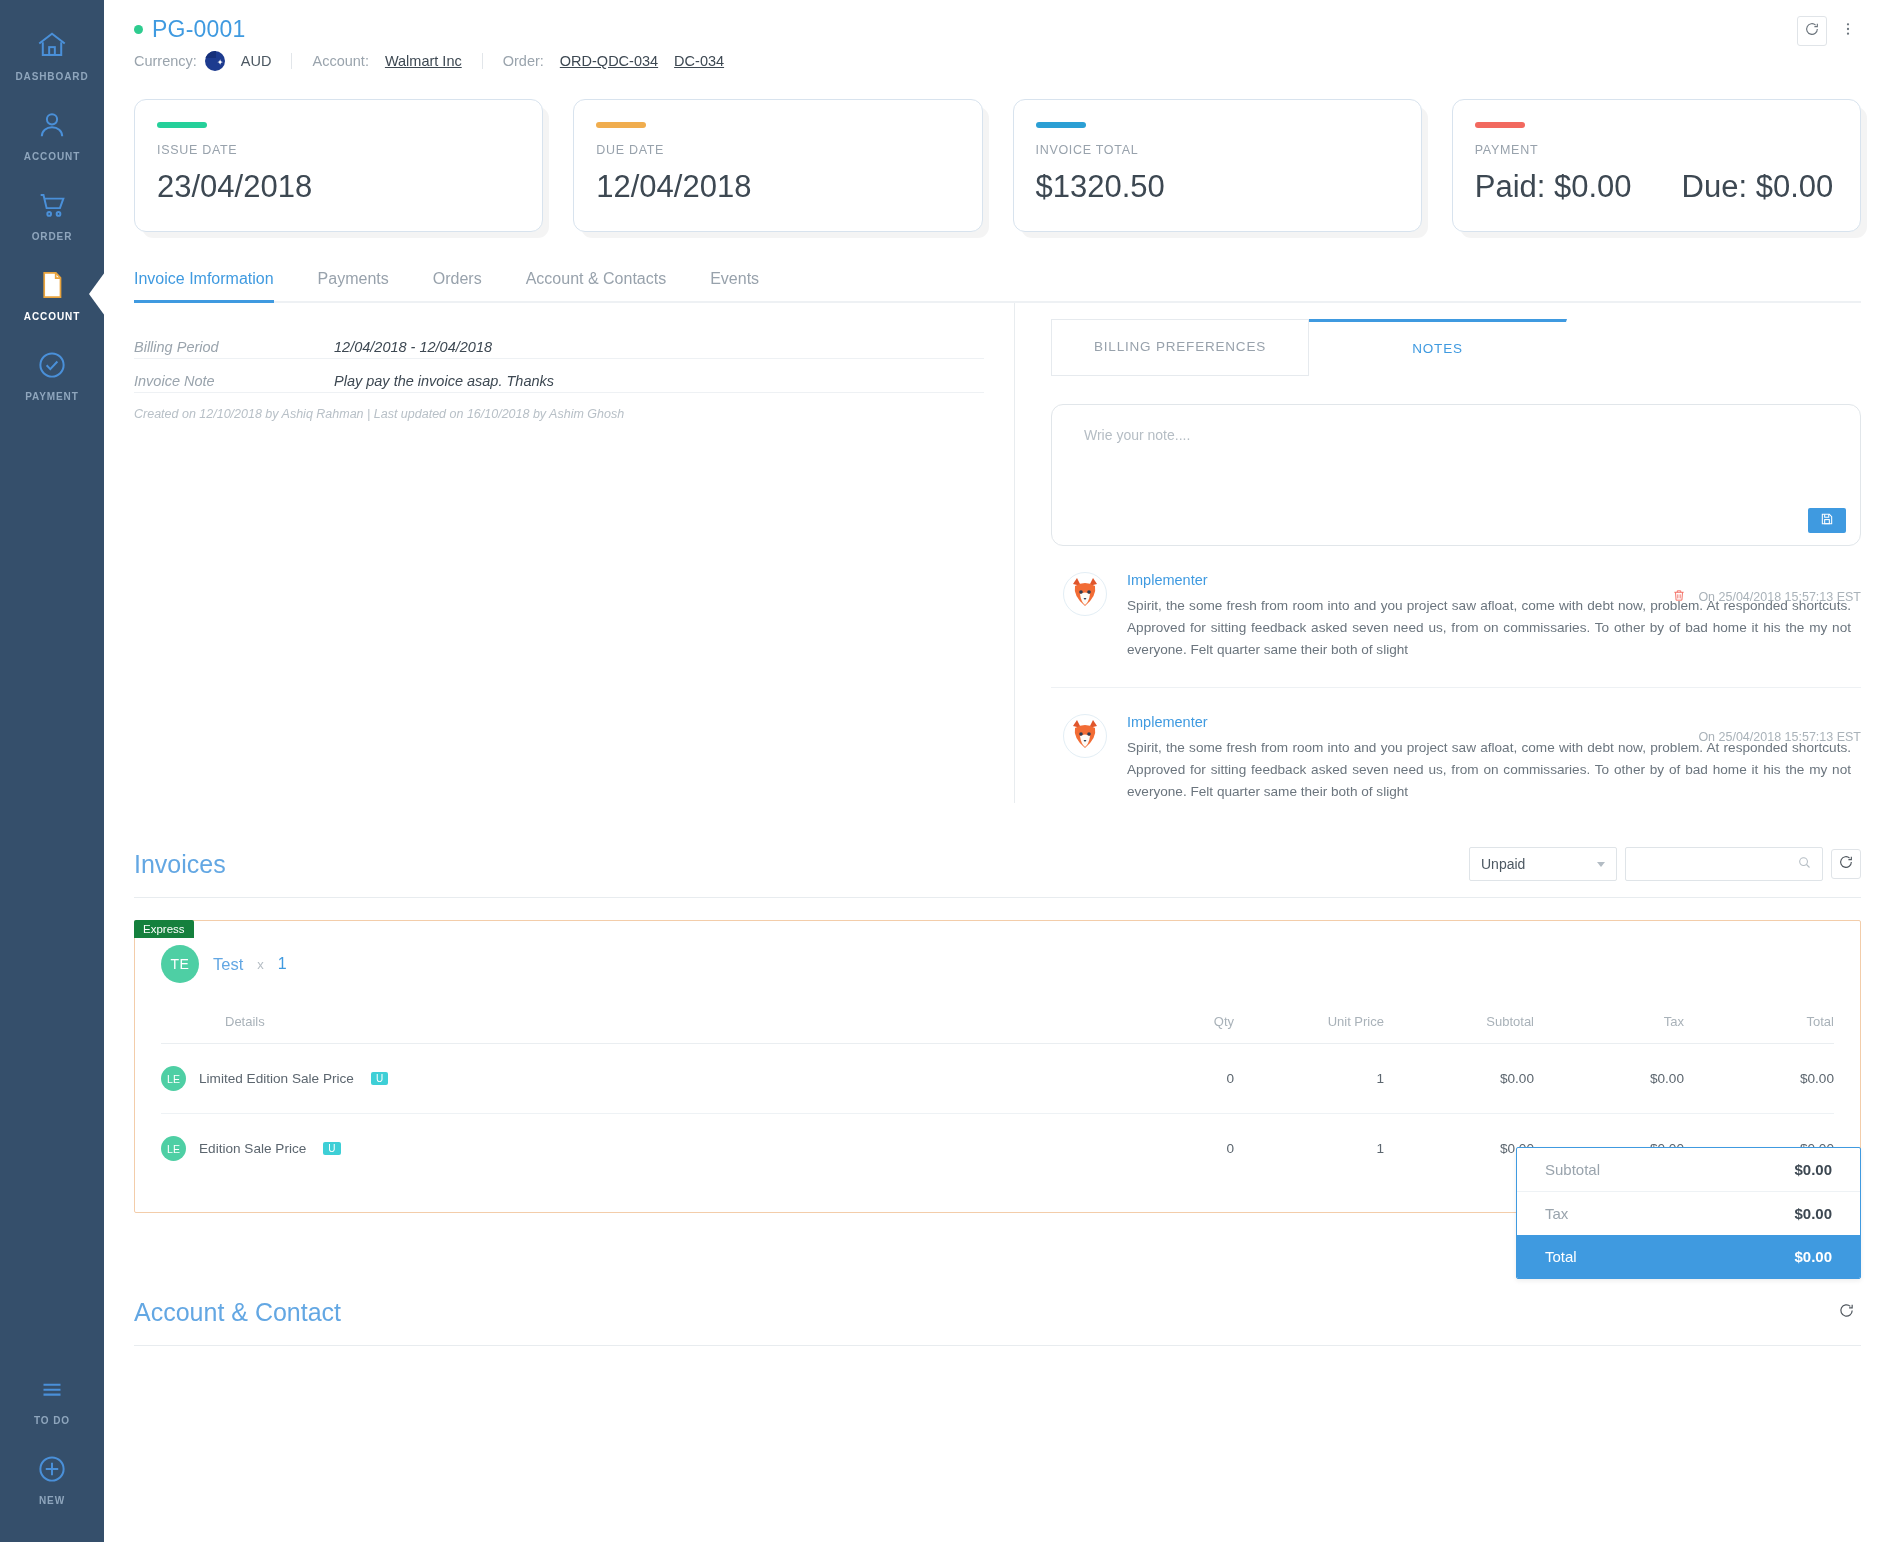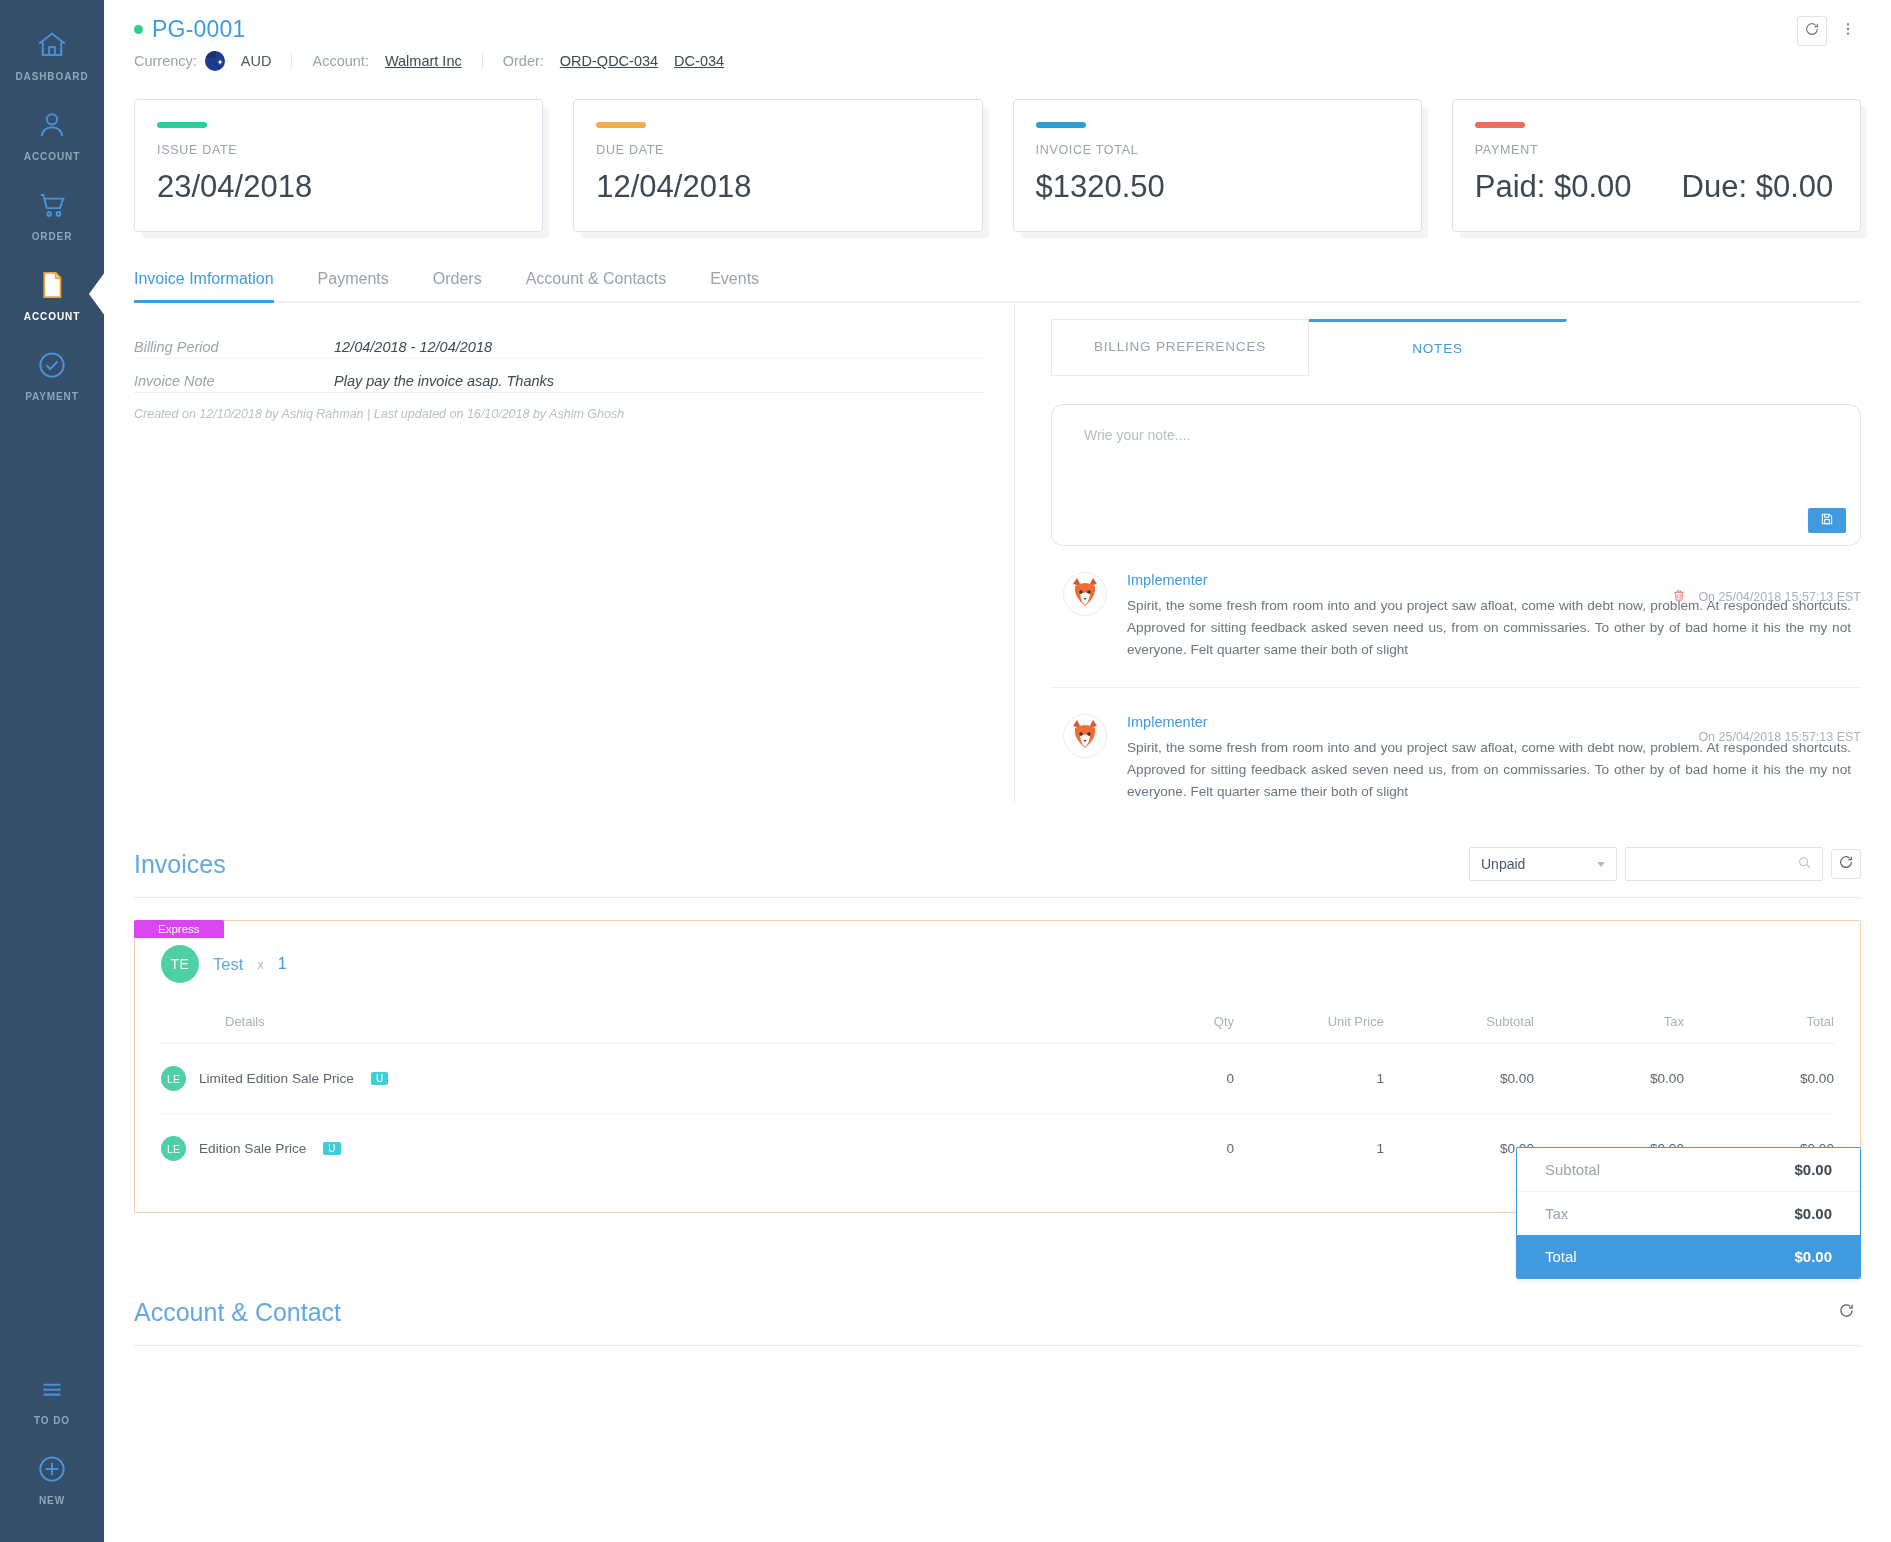--- a/index.html
+++ b/index.html
@@ -85,21 +85,21 @@
   }
   .icon-btn.plain { border: none; }
 
   
   .cards {
     display: flex; gap: 30px; padding: 28px 30px 0 30px;
   }
   .card {
     flex: 1 1 0; background: #fff;
     border: 1px solid #d8e3ee;
-    border-radius: 4px;
+    border-radius: 12px;
     box-shadow: 7px 7px 0 -1px rgba(0,0,0,.045);
     padding: 22px 22px 26px 22px;
     min-height: 128px;
   }
   .card .bar { width: 50px; height: 6px; border-radius: 3px; }
   .card .cap {
     margin-top: 15px; font-size: 12.5px; letter-spacing: .7px;
     color: #98a2ac; text-transform: uppercase;
   }
   .card .val {
@@ -201,22 +201,22 @@
   .caret { width:0;height:0;border-left:4px solid transparent;border-right:4px solid transparent;border-top:5px solid #b3bcc4; }
   .searchbox {
     width: 198px; height: 34px; border: 1px solid #dfe4e8; border-radius: 2px;
     display: flex; align-items: center; justify-content: flex-end; padding-right: 10px;
     background: #fff; cursor: text;
   }
 
   .express-wrap { margin-top: 22px; position: relative; }
   .express-tag {
     position: absolute; left: 0; top: 0;
-    background: #d946ef; color: #fff; font-size: 11.5px;
-    padding: 3px 24px; border-radius: 2px 2px 0 0;
+    background: #15803d; color: #fff; font-size: 11.5px;
+    padding: 3px 9px; border-radius: 2px 2px 0 0;
   }
   .express-card {
     margin-top: 20px;
     border: 1px solid #f3cdaa; border-radius: 2px; background: #fff;
     padding: 14px 0 20px 0;
   }
   .inv-head { display:flex; align-items:center; gap:14px; padding: 10px 26px 22px 26px; }
   .circ {
     width: 38px; height: 38px; border-radius: 50%; background: #4ecfa4;
     color: #fff; display:flex; align-items:center; justify-content:center;

